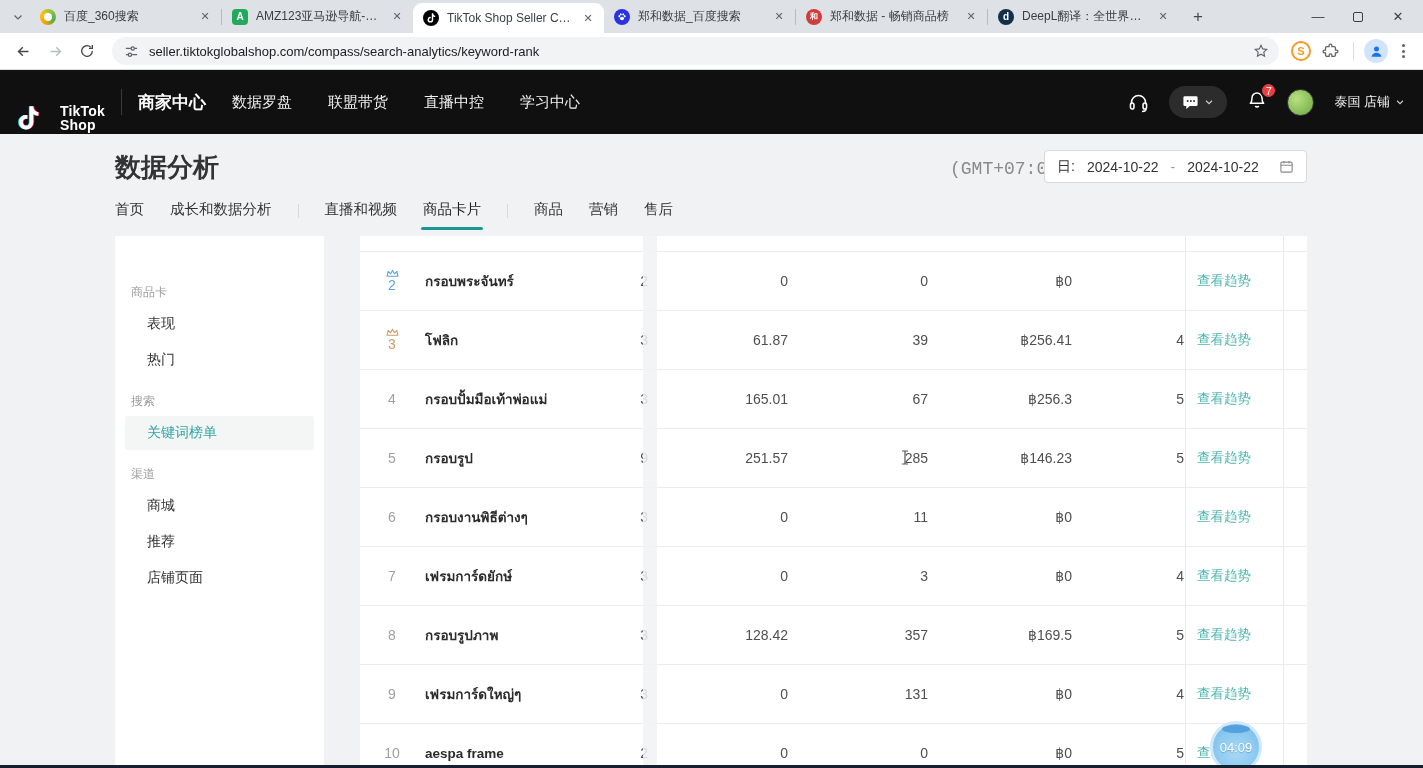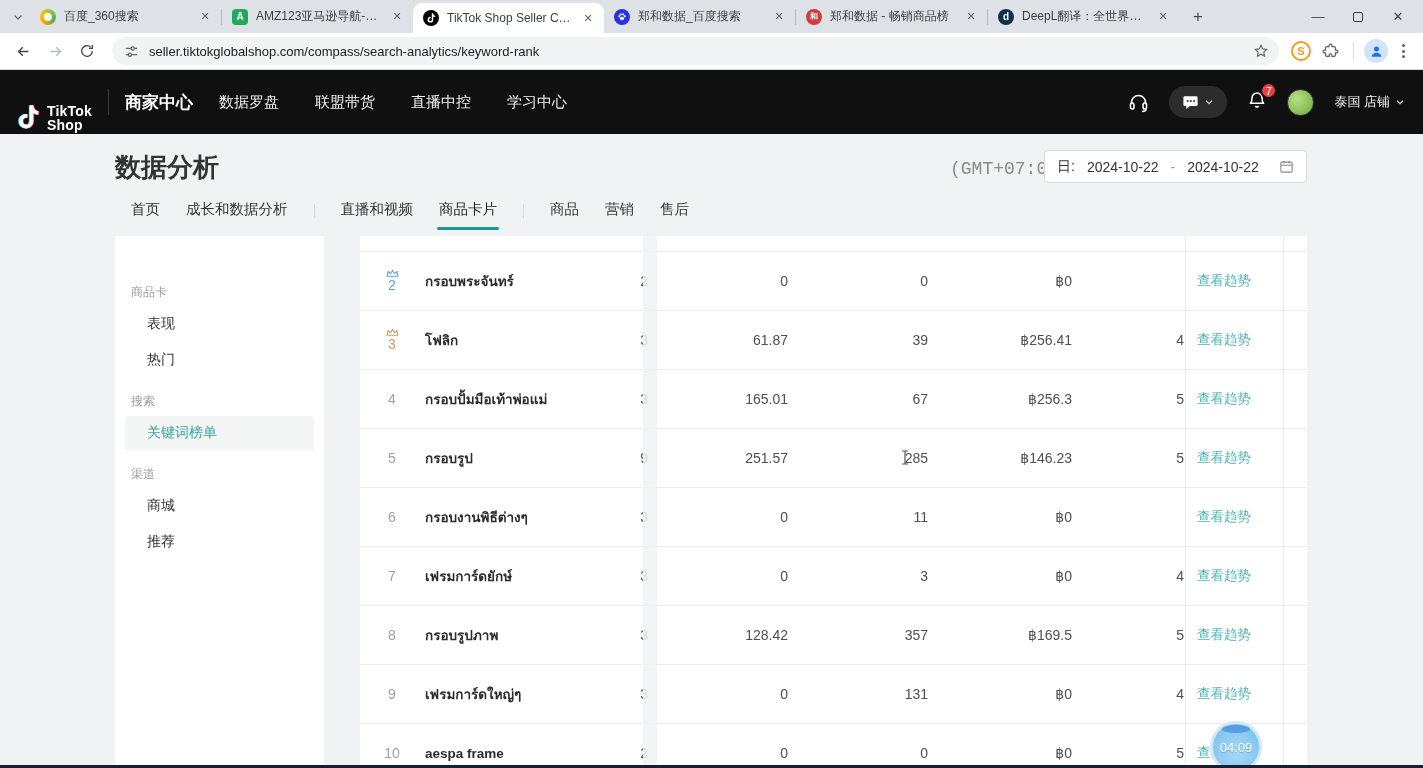--- a/index.html
+++ b/index.html
@@ -33,39 +33,39 @@
   .omnibox { flex:1; height:28px; background:#f1f3f4; border-radius:14px; display:flex; align-items:center; gap:10px; padding:0 10px 0 12px; margin:0 6px; }
   .omnibox .url { flex:1; font-size:13px; color:#202124; white-space:nowrap; overflow:hidden; }
   .ext-s { width:20px; height:20px; border-radius:50%; background:#fff; border:2px solid #f59a23; color:#f59a23; font-weight:bold; font-size:11px; display:flex; align-items:center; justify-content:center; }
   .tooldiv { width:1px; height:18px; background:#dadce0; margin:0 4px; }
   .profile { width:24px; height:24px; border-radius:50%; background:#d2e3fc; display:flex; align-items:center; justify-content:center; }
   .kebab { display:flex; flex-direction:column; gap:2.5px; padding:0 8px; }
   .kebab i { width:3px; height:3px; border-radius:50%; background:#5f6368; }
 
   
   .appheader { height:64px; background:#101010; display:flex; align-items:center; padding:0 18px; color:#fff; }
-  .logo { display:flex; gap:7px;margin-top:31px; }
+  .logo { display:flex; align-items:center; gap:20px;margin-top:31px; }
   .logo-text { font-size:14px; font-weight:bold; line-height:14px; letter-spacing:.2px; }
   .hdiv { width:1px; height:26px; background:#3a3a3a; margin:0 16px; }
   .brandname { font-size:17px; font-weight:600; margin-right:26px; }
   .appnav { display:flex; gap:36px; font-size:15px; color:#f0f0f0; }
   .hright { margin-left:auto; display:flex; align-items:center; gap:20px; }
   .chatpill { width:58px; height:32px; border-radius:16px; background:#2c2c2c; display:flex; align-items:center; justify-content:center; gap:5px; }
   .bellwrap { position:relative; }
   .badge { position:absolute; top:-8px; right:-10px; background:#ec4040; color:#fff; font-size:11px; min-width:17px; height:17px; border-radius:9px; border:2px solid #101010; display:flex; align-items:center; justify-content:center; padding:0 3px; }
   .hdr-avatar { width:27px; height:27px; border-radius:50%; background:radial-gradient(circle at 35% 35%, #b9e081, #6aa93f); border:1px solid #3c3c3c; }
   .shoplabel { font-size:13px; color:#f0f0f0; display:flex; align-items:center; gap:5px; }
 
   
   .page { position:absolute; top:134px; left:0; right:0; bottom:0; background:#f1f2f4; }
   .page-title { position:absolute; left:115px; top:16px; font-size:26px; font-weight:600; color:#333; }
   .tz { position:absolute; left:950px; top:25px; font-size:18px; color:#8a8a8a;font-family:Liberation Mono, monospace; }
   .datebox { position:absolute; left:1044px; top:16px; width:263px; height:33px; background:#fff; border:1px solid #d9d9d9; border-radius:4px; display:flex; align-items:center; padding:0 12px; gap:12px; font-size:14px; color:#333; }
   .datebox .cal { margin-left:auto; line-height:0; }
-  .pagetabs { position:absolute; left:115px; top:66px; display:flex; align-items:center; gap:26px; font-size:14.5px; color:#333;margin-left:16px; }
+  .pagetabs { position:absolute; left:115px; top:66px; display:flex; align-items:center; gap:26px; font-size:14.5px; color:#333; }
   .ptab { position:relative; padding-bottom:2px; }
   .ptab.active { color:#1f1f1f; font-weight:500;text-align:right; }
   .ptab.active::after { content:""; position:absolute; left:-2px; right:-2px; bottom:-9px; height:3px; background:#1a9898; border-radius:2px; }
   .pdiv { width:1px; height:14px; background:#d9d9d9; }
 
   
   .sidebar { position:absolute; left:115px; top:102px; width:209px; bottom:0; background:#fff; padding-top:32px; }
   .sec { margin:16px 16px 6px; font-size:12px; color:#9b9b9b; }
   .sitem { margin:2px 10px; padding:8px 6px 8px 22px; font-size:14px; color:#333; border-radius:3px; }
   .sitem.active { color:#2fa7a5; background:#f4f5f5; }
@@ -303,20 +303,21 @@
 
     <div class="sidebar">
       <div class="sec">商品卡</div>
       <div class="sitem">表现</div>
       <div class="sitem">热门</div>
       <div class="sec">搜索</div>
       <div class="sitem active">关键词榜单</div>
       <div class="sec">渠道</div>
       <div class="sitem">商城</div>
       <div class="sitem">推荐</div>
+      <div class="sitem">店铺页面</div>
     </div>
 
     <div class="tablecard">
       <div class="toprow"></div>
 
       <div class="trow">
         <div class="rank rank-blue">
           <span class="crown crown-blue"><svg width="13" height="9" viewBox="0 0 24 14" fill="none" stroke="currentColor" stroke-width="2" stroke-linejoin="round">
                 <path d="M2 12L4 3l4.5 4.5L12 1l3.5 6.5L20 3l2 9z"></path>
               </svg></span>

